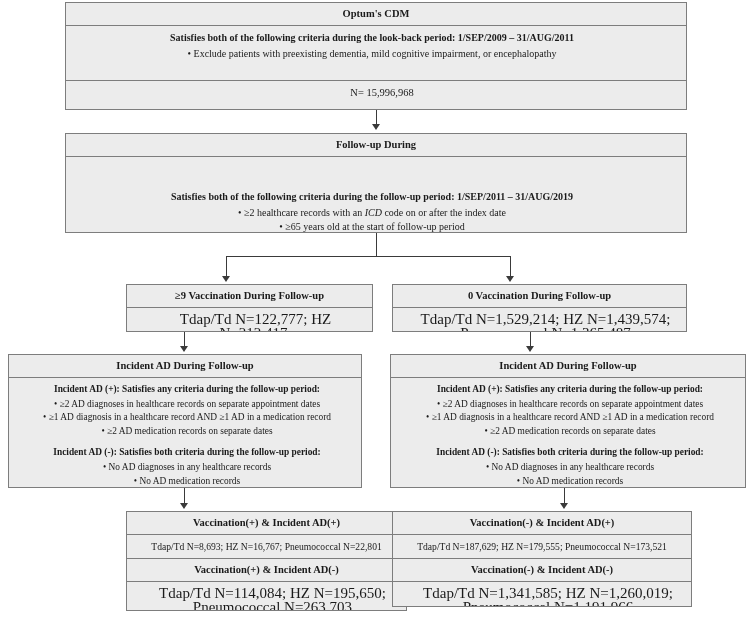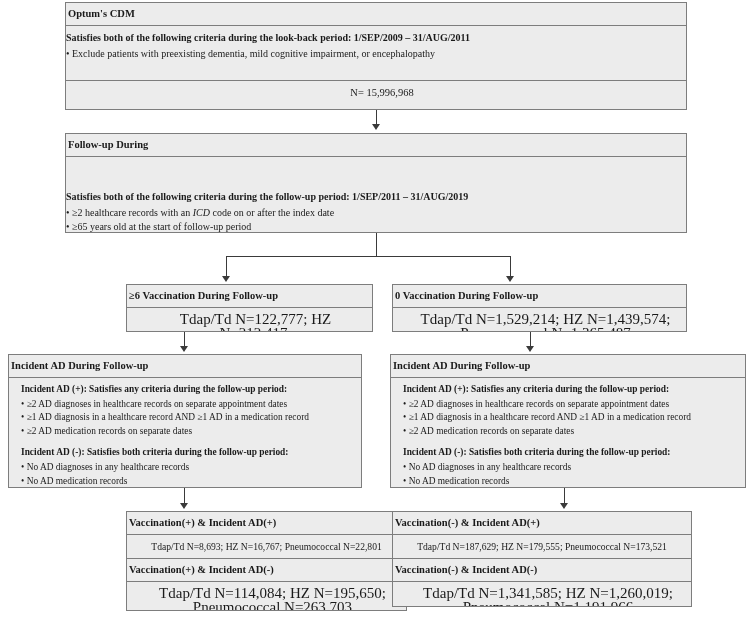--- a/index.html
+++ b/index.html
@@ -28,36 +28,37 @@
     background: #ececec;
     overflow: hidden;
   }
   .row {
     box-sizing: border-box;
     border-bottom: 1px solid #7d7d7d;
     padding: 3px 6px;
   }
   .row:last-child { border-bottom: none; margin-left: 12px; }
   .hdr {
+    text-align: center;
     font-weight: bold;
     font-size: 10.5px;
     line-height: 14px;
-    padding: 4px 2px;
+    padding: 4px 22px;
   }
   .ncount {
     text-align: center;
     font-size: 10.5px;
     line-height: 15px;
     padding: 4px 6px;
   }
   .crit {
     font-size: 10px;
     line-height: 14.5px;
     padding: 5px 8px 6px 0;
-    text-align: left;
+    text-align: center;
   }
   .crit .lead {
     font-weight: bold;
     display: block;
     margin-bottom: 1px;
   }
   .crit .bullet {
     display: block;
     white-space: nowrap;
   }
@@ -112,21 +113,21 @@
   </div>
 
   <div class="ln vl" style="left:376px; top:233px; height:24px;"></div>
   <div class="ln hl" style="left:226px; top:256px; width:285px;"></div>
   <div class="ln vl" style="left:226px; top:256px; height:22px;"></div>
   <div class="ln vl" style="left:510px; top:256px; height:22px;"></div>
   <div class="arrow" style="left:222px; top:276px;"></div>
   <div class="arrow" style="left:506px; top:276px;"></div>
 
   <div class="box" style="left:126px; top:284px; width:247px; height:48px;">
-    <div class="row hdr">≥6 Vaccination During Follow-up</div>
+    <div class="row hdr">≥9 Vaccination During Follow-up</div>
     <div class="row twoline">
       <span>Tdap/Td N=122,777; HZ N=212,417;</span><br>
       <span>Pneumococcal N=286,504</span>
     </div>
   </div>
 
   <div class="box" style="left:392px; top:284px; width:295px; height:48px;">
     <div class="row hdr">0 Vaccination During Follow-up</div>
     <div class="row twoline">
       <span>Tdap/Td N=1,529,214; HZ N=1,439,574;</span><br>

